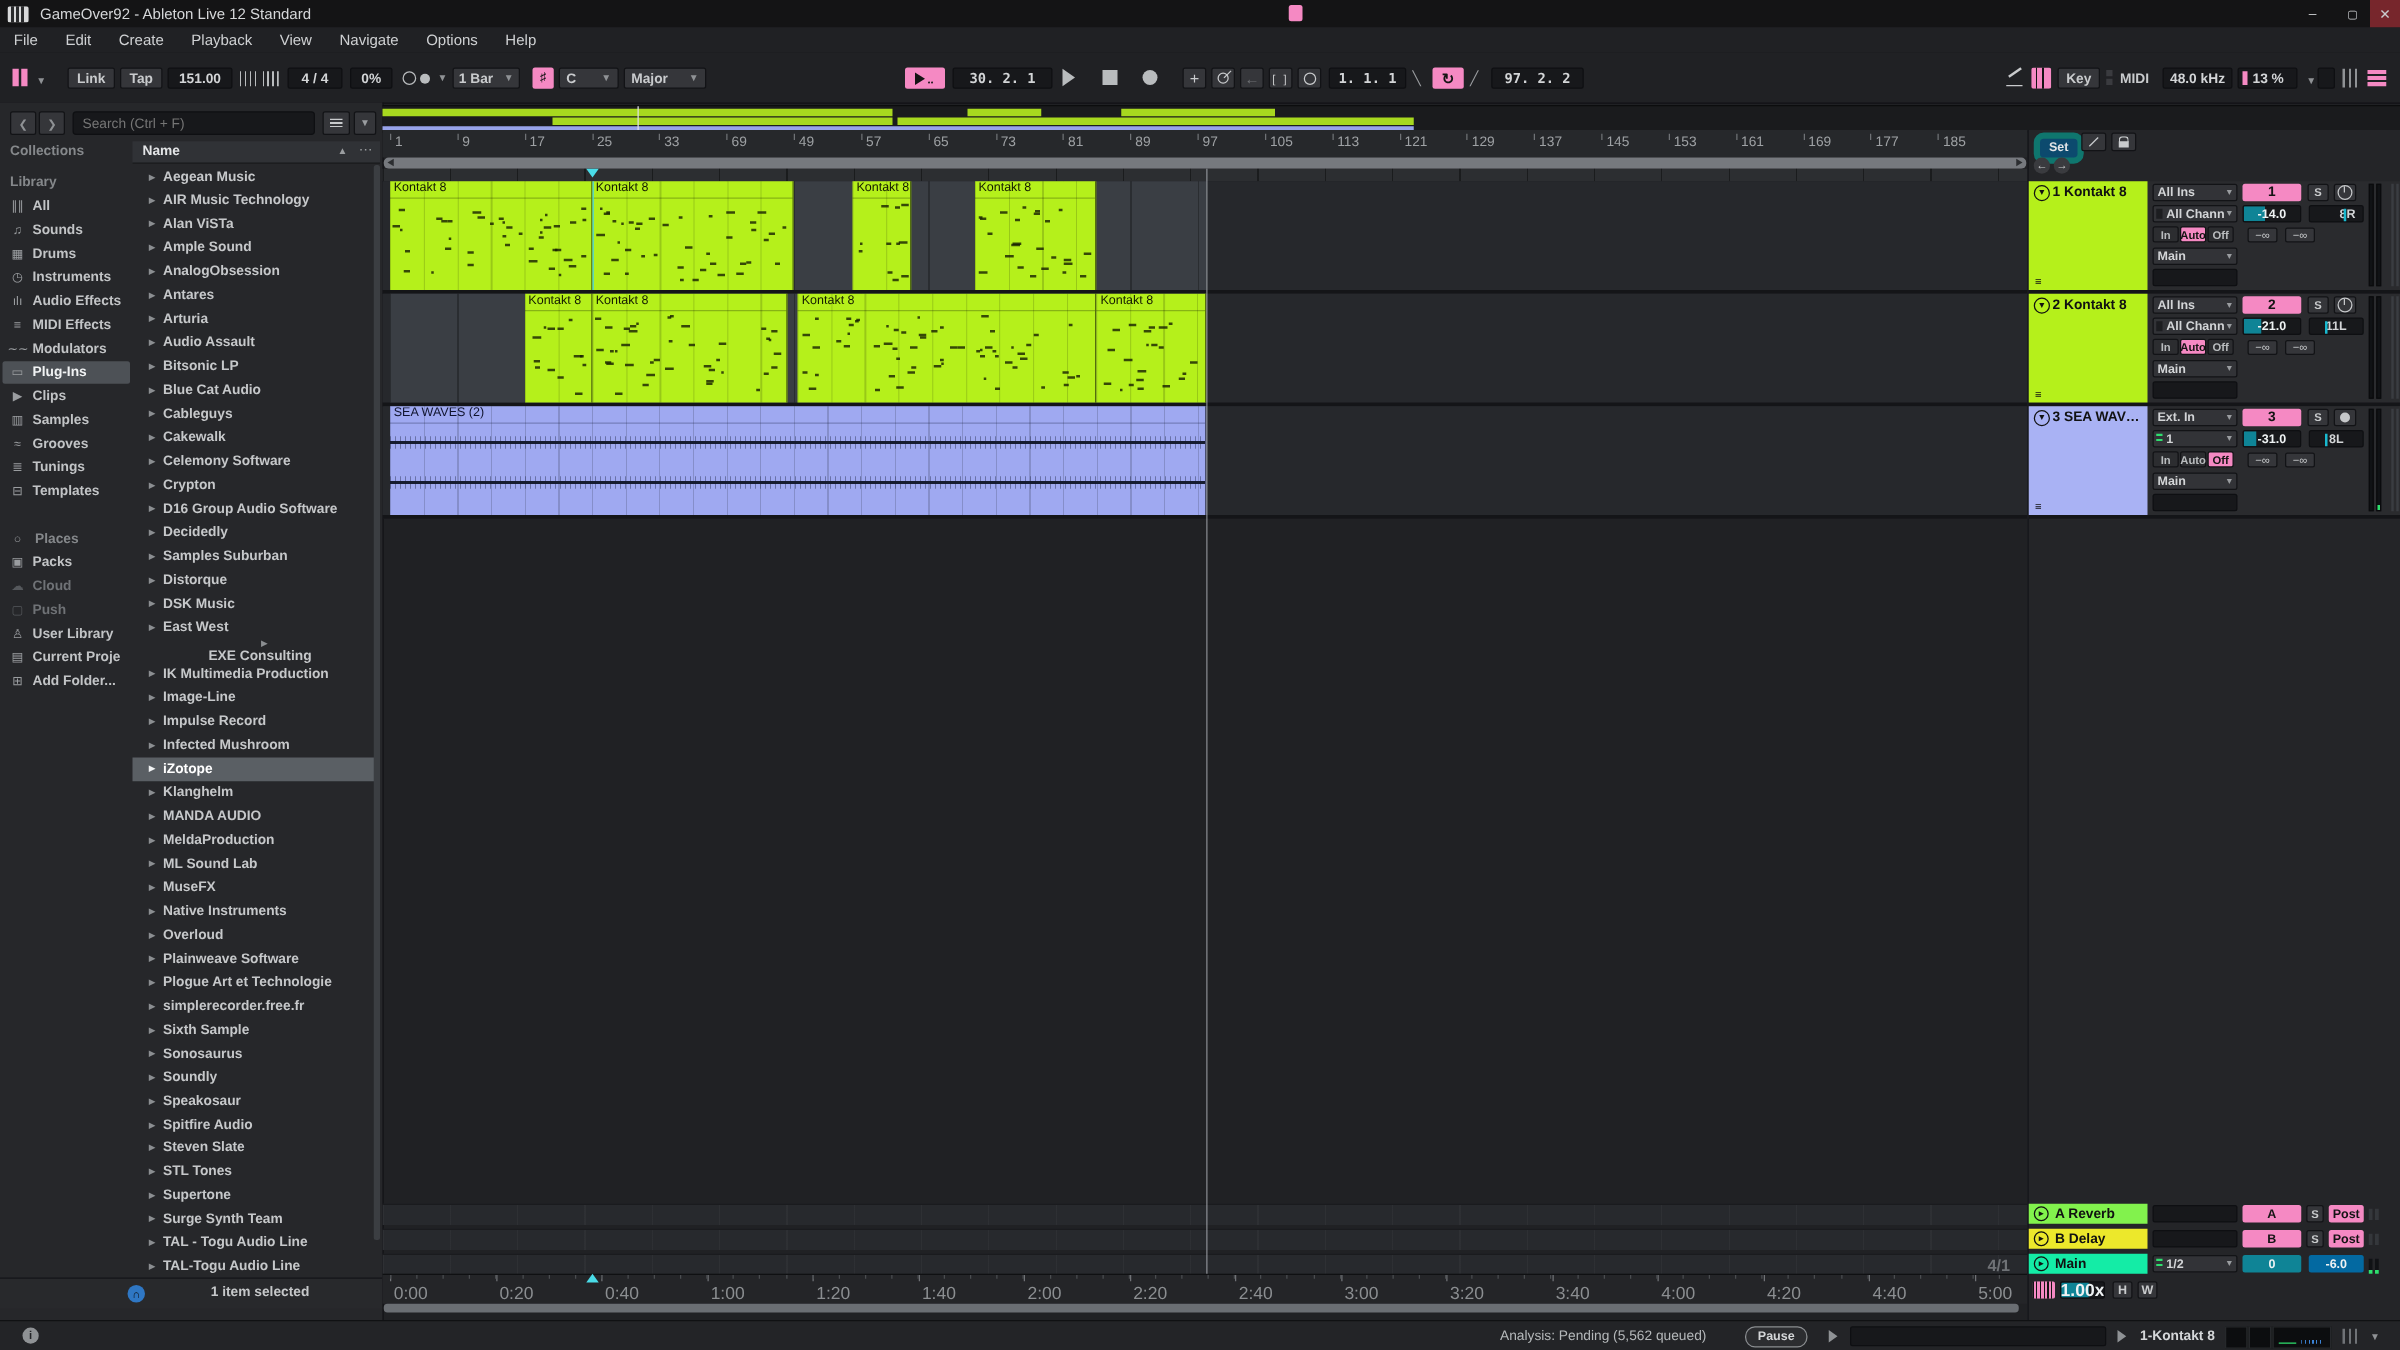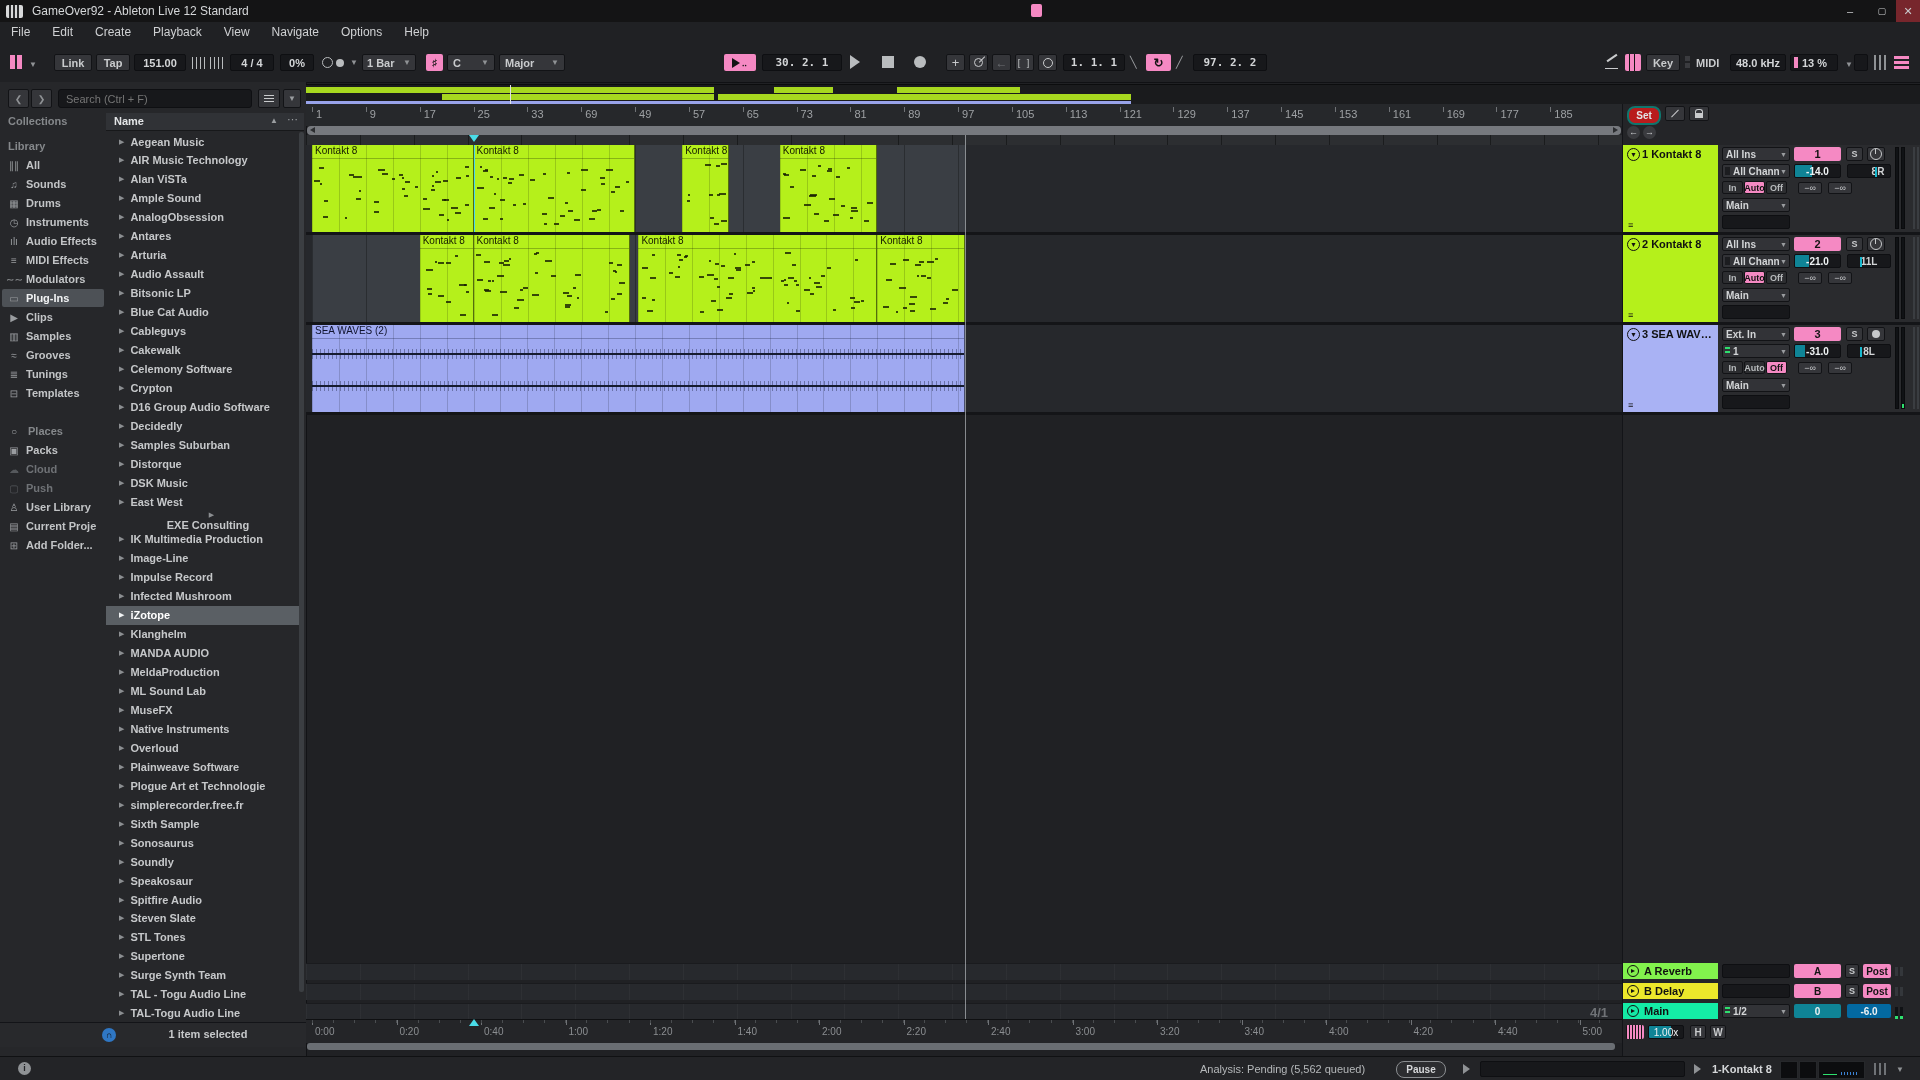--- a/index.html
+++ b/index.html
@@ -56,21 +56,21 @@
               padding-left:3px;white-space:nowrap;overflow:hidden;border-bottom:1px solid rgba(0,0,0,.25);}
   .note{position:absolute;height:2px;background:rgba(22,30,2,.8);}
   .wavband{position:absolute;left:0;right:0;height:10px;
      background-image:repeating-linear-gradient(90deg,rgba(18,24,48,.38) 0 1px,transparent 1px 4px),
                       linear-gradient(transparent 40%,#161c30 40%,#161c30 60%,transparent 60%);}
   .emptyarea{left:306px;top:412px;width:1316px;height:551px;background:#292b2f;
      background-image:repeating-linear-gradient(90deg,rgba(255,255,255,.035) 0 1px,transparent 1px 53.84px);}
   .retlane{left:306px;width:1316px;height:16px;background:#27292d;border-top:1px solid #1a1b1e;
      background-image:repeating-linear-gradient(90deg,rgba(255,255,255,.03) 0 1px,transparent 1px 53.84px);}
   .bruler{left:306px;top:1019px;width:1316px;height:23px;background:#242528;border-top:1px solid #0f1012;}
-  .time-label{position:absolute;top:6px;font-size:10px;color:#8b8e91;}
+  .time-label{position:absolute;top:6px;font-size:14px;color:#8b8e91;}
   .time-tick{position:absolute;top:0;width:1px;height:5px;background:#6f7276;}
   .hscroll{left:307px;top:1043px;width:1308px;height:7px;background:#6a6e73;border-radius:3px;}
   
   .hpanel{left:1622px;top:104px;width:298px;height:952px;background:#242528;border-left:1px solid #131418;}
   .thead{position:absolute;left:0;width:298px;height:87px;border-bottom:3px solid #141518;background:#2a2b2e;}
   .tname{position:absolute;left:0;top:0;width:95px;height:100%;}
   .tname-label{position:absolute;left:19px;top:3px;font-size:11px;font-weight:bold;color:#111;white-space:nowrap;overflow:hidden;width:74px;}
   .collapse{position:absolute;left:4px;top:3px;width:11px;height:11px;border:1px solid #111;border-radius:50%;
             display:flex;align-items:center;justify-content:center;font-size:7px;color:#111;}
   .freeze{position:absolute;left:5px;bottom:2px;font-size:9px;color:#111;font-weight:bold;}
@@ -958,21 +958,21 @@
       <div style="position: absolute; left: 1187.6px; top: 0px; width: 1px; height: 3px; background: rgb(74, 77, 80);"></div>
       <div style="position: absolute; left: 1208.7px; top: 0px; width: 1px; height: 3px; background: rgb(74, 77, 80);"></div>
       <div style="position: absolute; left: 1229.8px; top: 0px; width: 1px; height: 3px; background: rgb(74, 77, 80);"></div>
       <div style="position: absolute; left: 1250.9px; top: 0px; width: 1px; height: 3px; background: rgb(74, 77, 80);"></div>
       <div style="position: absolute; left: 1272px; top: 0px; width: 1px; height: 3px; background: rgb(74, 77, 80);"></div>
       <div style="position: absolute; left: 1293.1px; top: 0px; width: 1px; height: 3px; background: rgb(74, 77, 80);"></div>
     </div>
   <div class="abs hscroll"></div>
 
   <div class="abs hpanel">
-    <div class="abs" style="left:4px;top:2px;width:30px;height:15px;border:2px solid #0f766e;border-radius:8px;background:#b91c1c;color:#e3e5e7;font-size:10px;font-weight:bold;display:flex;align-items:center;justify-content:center;">Set</div>
+    <div class="abs" style="left:4px;top:2px;width:30px;height:15px;border:5px solid #0f766e;border-radius:8px;background:#0c4a6e;color:#e3e5e7;font-size:10px;font-weight:bold;display:flex;align-items:center;justify-content:center;">Set</div>
     <div class="abs btn" style="left:42px;top:2px;width:20px;height:15px;">
       <i style="width:10px;height:1px;background:#c9cbcd;transform:rotate(-45deg);"></i>
     </div>
     <div class="abs btn" style="left:66px;top:2px;width:20px;height:15px;">
       <i style="width:6px;height:4px;border:1px solid #c9cbcd;border-bottom:none;border-radius:3px 3px 0 0;margin-top:-4px;"></i>
       <i style="position:absolute;width:8px;height:5px;background:#c9cbcd;margin-top:4px;"></i>
     </div>
     <div class="abs" style="left:4px;top:22px;width:13px;height:13px;border-radius:50%;background:#3a3b3f;color:#c9cbcd;font-size:9px;text-align:center;line-height:13px;">←</div>
     <div class="abs" style="left:20px;top:22px;width:13px;height:13px;border-radius:50%;background:#3a3b3f;color:#c9cbcd;font-size:9px;text-align:center;line-height:13px;">→</div>
     <div id="theads">
@@ -1161,21 +1161,21 @@
           </div>
           <div style="position: absolute; left: 171px; top: 1px; width: 47px; height: 14px; background: rgb(15, 132, 150); border-radius: 2px; display: flex; align-items: center; justify-content: center; font-size: 10px; font-weight: bold; color: rgb(238, 242, 243);">0</div>
           <div style="position: absolute; left: 224px; top: 1px; width: 44px; height: 14px; background: #0369a1; border-radius: 2px; display: flex; align-items: center; justify-content: center; font-size: 10px; font-weight: bold; color: rgb(238, 242, 243);">-6.0</div>
           <div style="position: absolute; left: 272px; top: 4px; width: 3px; height: 9px; background: rgb(16, 18, 21); border-bottom: 3px solid rgb(46, 224, 110);"></div>
           <div style="position: absolute; left: 277px; top: 4px; width: 3px; height: 9px; background: rgb(16, 18, 21); border-bottom: 3px solid rgb(46, 224, 110);"></div>
         </div>
       </div>
     <div class="abs pinkbox" style="left:3px;top:921px;width:18px;height:14px;background-image:repeating-linear-gradient(90deg,#141414 0 1px,transparent 1px 3px);"></div>
     <div class="abs recess" style="left:25px;top:921px;width:36px;height:14px;overflow:hidden;">
       <i style="position:absolute;left:0;top:0;bottom:0;width:65%;background:#0f8496;"></i>
-      <span style="position:relative;font-size:10px;font-weight:normal;color:#eef2f3;">1.00x</span>
+      <span style="position:relative;font-size:14px;font-weight:bold;color:#eef2f3;">1.00x</span>
     </div>
     <div class="abs btn" style="left:67px;top:921px;width:16px;height:14px;font-size:10px;font-weight:bold;">H</div>
     <div class="abs btn" style="left:87px;top:921px;width:16px;height:14px;font-size:10px;font-weight:bold;">W</div>
   </div>
 
   <div class="abs statusbar">
     <div style="position:absolute;left:18px;top:5px;width:13px;height:13px;border-radius:50%;background:#8f9295;color:#232427;font-size:9px;font-weight:bold;text-align:center;line-height:13px;">i</div>
     <span class="abs" style="left:1200px;top:6px;font-size:11px;color:#b5b8ba;">Analysis: Pending (5,562 queued)</span>
     <div class="abs" style="left:1396px;top:4px;width:48px;height:15px;border:1px solid #8a8d90;border-radius:8px;color:#d5d7d9;font-size:10px;font-weight:bold;display:flex;align-items:center;justify-content:center;background:#2c2d30;">Pause</div>
     <i class="abs" style="left:1463px;top:7px;width:0;height:0;border-left:7px solid #8f9295;border-top:5px solid transparent;border-bottom:5px solid transparent;"></i>

